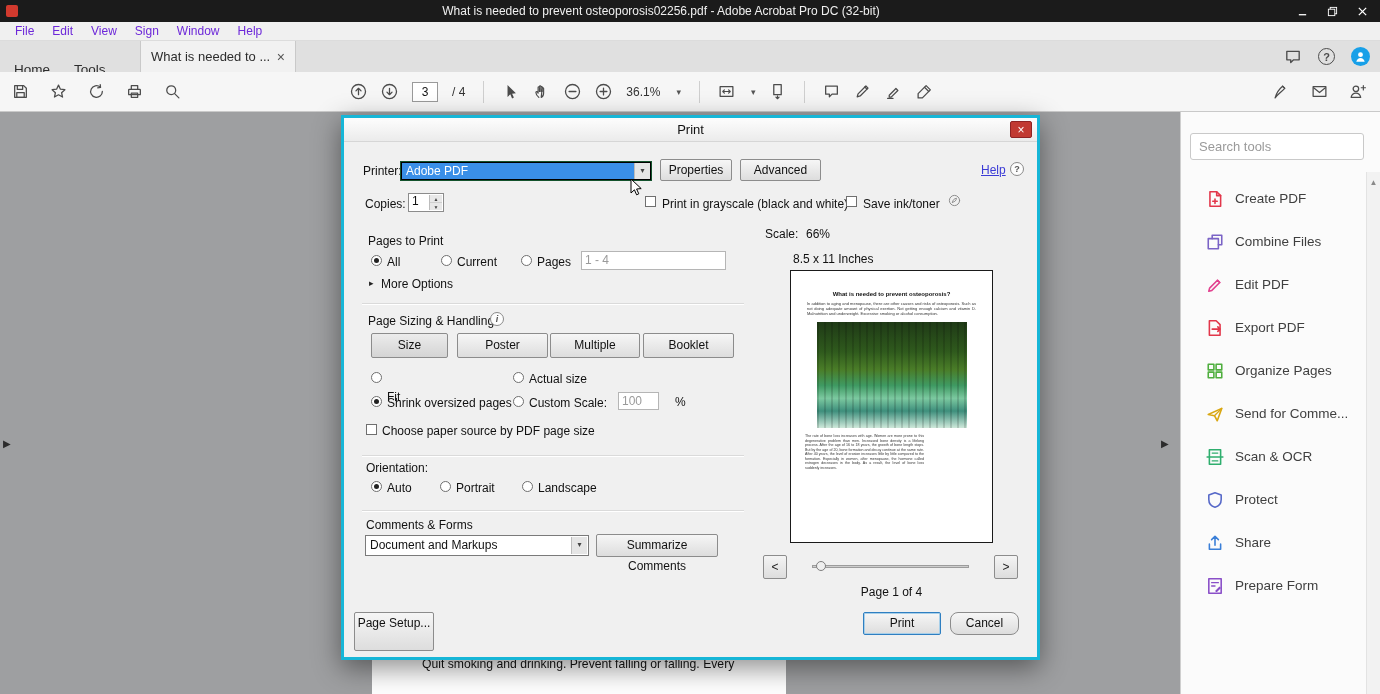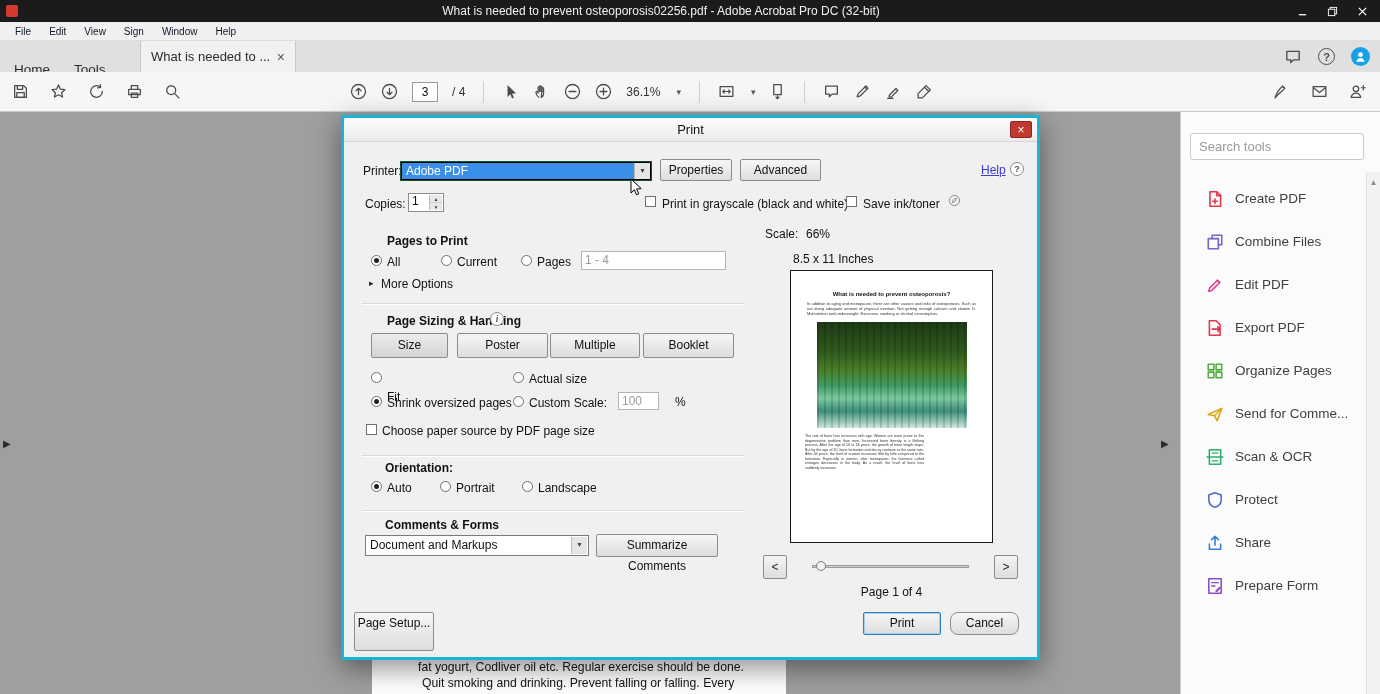--- a/index.html
+++ b/index.html
@@ -12,21 +12,21 @@
 
   
   .titlebar{position:absolute;left:0;top:0;width:100%;height:22px;background:var(--titlebar-bg);display:flex;align-items:center;color:#f0f0f0;}
   .app-logo{width:12px;height:12px;background:#d23a2e;border-radius:2px;margin:0 8px 0 6px;flex:none;}
   .title-text{flex:1;text-align:center;font-size:12px;white-space:nowrap;overflow:hidden;}
   .win-controls{display:flex;align-items:center;gap:18px;margin-right:12px;flex:none;color:#fff;}
   .winbtn{width:12px;height:12px;display:flex;align-items:center;justify-content:center;font-size:13px;color:#fff;cursor:default;}
 
   
   .menubar{position:absolute;left:0;top:22px;width:100%;height:19px;background:#f0f0f0;border-bottom:1px solid #dcdcdc;display:flex;align-items:center;padding-left:6px;box-sizing:border-box;}
-  .menu-item{font-size:10px;color:#0f172a;padding:0 9px;line-height:19px;}
+  .menu-item{font-size:12px;color:#6d28d9;padding:0 9px;line-height:19px;}
 
   
   .tabbar{position:absolute;left:0;top:41px;width:100%;height:31px;background:#e0e0e0;}
   .tab{position:absolute;top:0;height:31px;line-height:31px;font-size:13.5px;color:#2d2d2d;padding:13px 14px;}
   .tab-home{left:0;} .tab-tools{left:60px;}
   .doc-tab{position:absolute;left:140px;top:0;height:31px;width:156px;background:#f1f1f1;border-left:1px solid #c9c9c9;border-right:1px solid #c9c9c9;display:flex;align-items:center;padding:0 10px;box-sizing:border-box;}
   .doc-tab-label{font-size:13px;color:#2d2d2d;white-space:nowrap;overflow:hidden;flex:1;}
   .tab-close{font-size:14px;color:#555;margin-left:6px;flex:none;}
   .tabbar-right{position:absolute;right:10px;top:0;height:31px;display:flex;align-items:center;gap:16px;}
   .q-circle{width:17px;height:17px;border:1.4px solid #4c4c4c;border-radius:50%;color:#4c4c4c;font-size:11px;font-weight:bold;display:flex;align-items:center;justify-content:center;box-sizing:border-box;}
@@ -66,21 +66,21 @@
   .tool-icon svg *{stroke-linecap:round;stroke-linejoin:round;}
   .tool-label{font-size:13.5px;color:#3f3f3f;white-space:nowrap;}
   .panel-scrollbar{position:absolute;right:0;top:60px;bottom:0;width:13px;background:#f2f2f2;border-left:1px solid #e3e3e3;}
   .sb-arrow{display:block;text-align:center;font-size:8px;color:#8a8a8a;margin-top:6px;}
 
   
   .print-dialog{position:absolute;left:341px;top:115px;width:699px;height:545px;background:#f0f0f0;border:3px solid var(--dialog-border);box-sizing:border-box;box-shadow:0 8px 26px rgba(0,0,0,.45);z-index:50;}
   .dlg-title{position:absolute;left:0;top:0;width:100%;height:23px;background:linear-gradient(#fdfdfd,#ebebeb);border-bottom:1px solid #d6d6d6;text-align:center;font-size:13px;line-height:23px;color:#111;}
   .dlg-close{position:absolute;right:5px;top:3px;width:22px;height:17px;background:var(--close-red);color:#fff;font-size:12px;line-height:16px;text-align:center;border-radius:2px;border:1px solid #8e2424;box-sizing:border-box;}
   .dlabel{position:absolute;font-size:12px;color:#111;white-space:nowrap;}
-  .dheading{font-weight:bold;margin-left:19px;}
+  .dheading{font-weight:normal;}
   .btn{position:absolute;background:linear-gradient(#f6f6f6,#dddddd);border:1px solid #8c8c8c;border-radius:2px;font-size:12px;color:#111;text-align:center;box-sizing:border-box;}
   .btn-default{border-color:#2f7fc1;box-shadow:inset 0 0 0 1px #a7cfe9;}
   .field{position:absolute;background:#fff;border:1px solid #8c8c8c;font-size:12px;color:#111;padding:0 3px;box-sizing:border-box;font-family:"Liberation Sans",sans-serif;}
   .field.dim{color:#9a9a9a;border-color:#b5b5b5;}
   .radio{position:absolute;width:11px;height:11px;border:1px solid #6f6f6f;border-radius:50%;background:#fff;box-sizing:border-box;}
   .radio.on::after{content:"";position:absolute;left:2px;top:2px;width:5px;height:5px;border-radius:50%;background:#222;}
   .chk{position:absolute;width:11px;height:11px;border:1px solid #6f6f6f;background:#fff;box-sizing:border-box;}
   .hdiv{position:absolute;height:1px;background:#dadada;box-shadow:0 1px 0 #fff;}
   .tri{position:absolute;font-size:9px;color:#222;}
   .qmark,.imark{position:absolute;width:14px;height:14px;border:1px solid #8a8a8a;border-radius:50%;color:#555;font-size:9px;font-weight:bold;display:flex;align-items:center;justify-content:center;box-sizing:border-box;background:#fdfdfd;}
@@ -301,21 +301,20 @@
           </svg>
         </span>
   </div>
 </div>
 
 <div class="workspace">
   <span class="edge-arrow edge-left">▶</span>
   <span class="edge-arrow edge-right">▶</span>
 
   <div class="page-strip">
-    <div class="strip-line l1">fat yogurt, Codliver oil etc. Regular exercise should be done.</div>
     <div class="strip-line l2">Quit smoking and drinking. Prevent falling or falling. Every</div>
   </div>
 
   <div class="tools-panel">
     <div class="search-box">
       <input type="text" placeholder="Search tools" style="">
     </div>
     <div class="tool-list">
       <div class="tool-item">
         <span class="tool-icon" style="color: rgb(226, 55, 75);">

